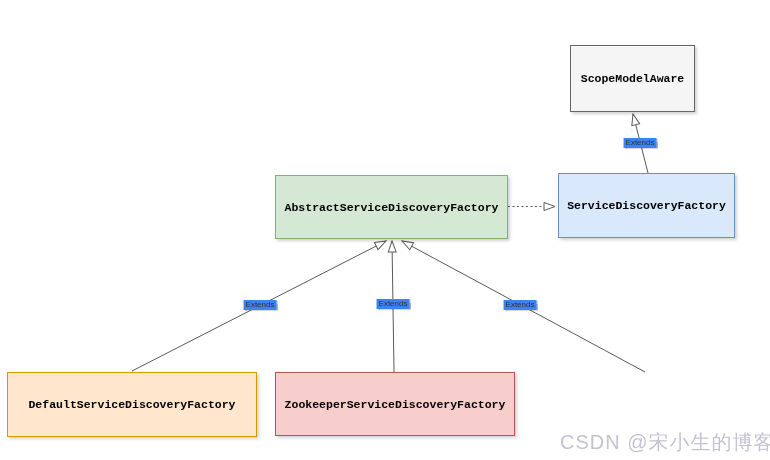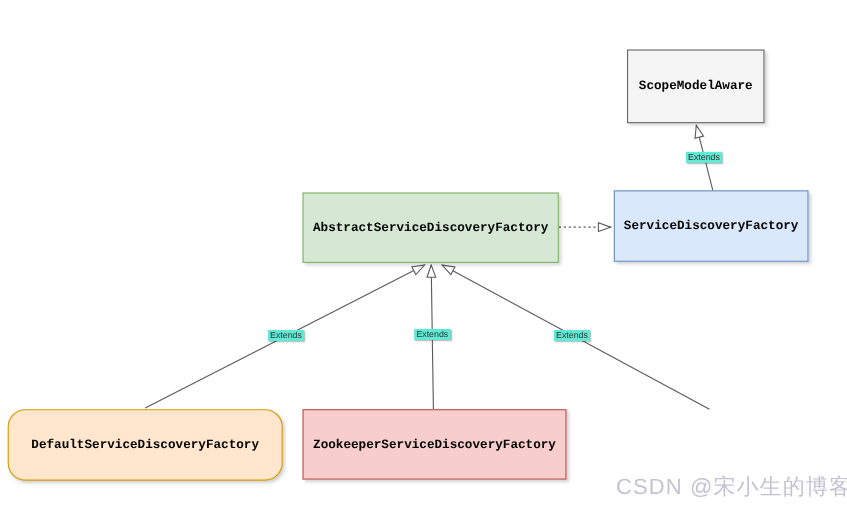--- a/index.html
+++ b/index.html
@@ -39,21 +39,21 @@
   .c-gray   { background: #f5f5f5; border-color: #666666; }
   .c-green  { background: #d5e8d4; border-color: #82b366; }
   .c-blue   { background: #dae8fc; border-color: #6c8ebf; }
   .c-orange { background: #ffe6cc; border-color: #d79b00; }
   .c-red    { background: #f8cecc; border-color: #b85450; align-items: center; }
   .c-purple { background: #e1d5e7; border-color: #9673a6; }
 
   .edge-label {
     position: absolute;
     transform: translate(-50%, -50%);
-    background: #5eead4;
+    background: #3b82f6;
     padding: 0 2px;
     font-size: 8px;
     line-height: 10px;
     color: #333333;
     box-shadow: 1px 1px 1px rgba(0,0,0,0.3);
     white-space: nowrap;
   }
   #watermark {
     position: absolute;
     left: 560px;
@@ -94,21 +94,21 @@
   </div>
 
   <div class="uml-class c-blue" style="left:558px; top:173px; width:177px; height:65px;">
     <span>ServiceDiscoveryFactory</span>
   </div>
 
   <div class="uml-class c-green" style="left:275px; top:175px; width:233px; height:64px;">
     <span>AbstractServiceDiscoveryFactory</span>
   </div>
 
-  <div class="uml-class c-orange" style="left:7px; top:372px; width:250px; height:65px;border-radius:16px;">
+  <div class="uml-class c-orange" style="left:7px; top:372px; width:250px; height:65px;">
     <span>DefaultServiceDiscoveryFactory</span>
   </div>
 
   <div class="uml-class c-red" style="left:275px; top:372px; width:240px; height:64px;">
     <span>ZookeeperServiceDiscoveryFactory</span>
   </div>
 
 
   <div class="edge-label" style="left:640px; top:143px;">Extends</div>
 

